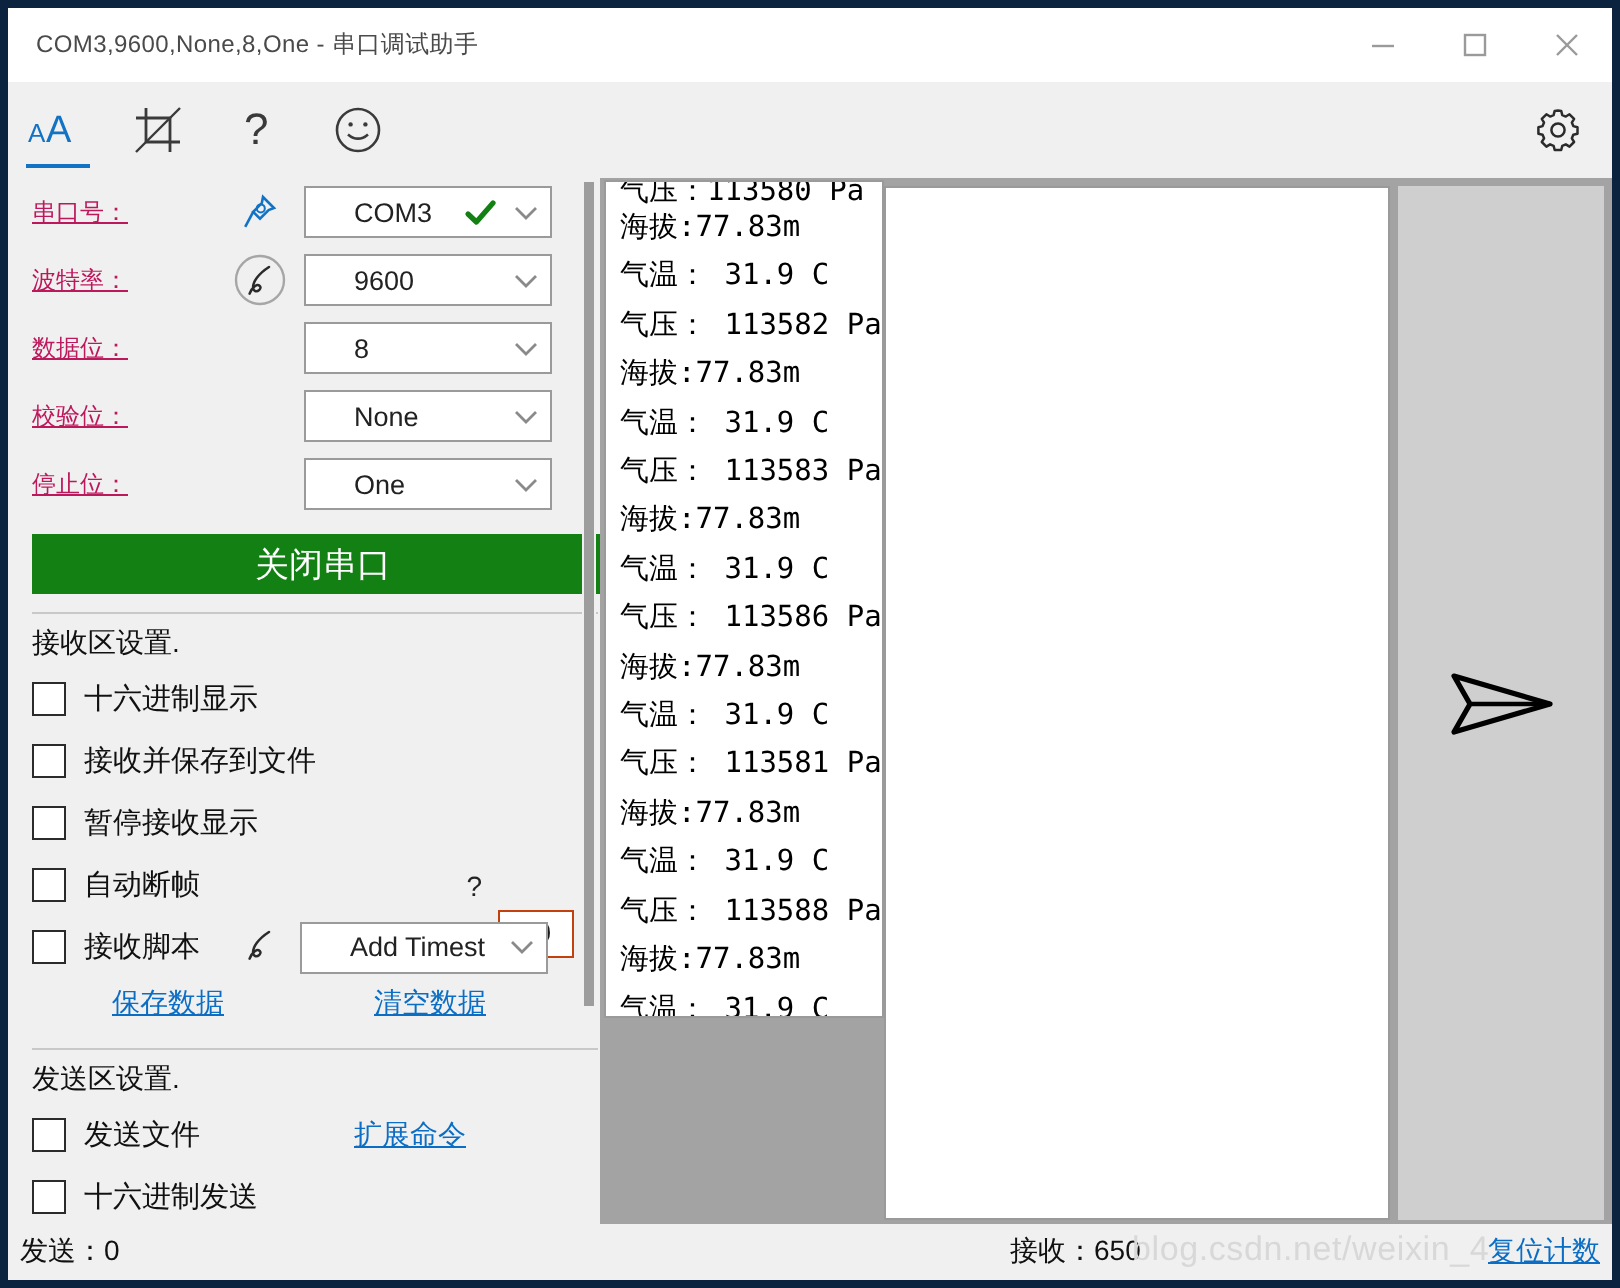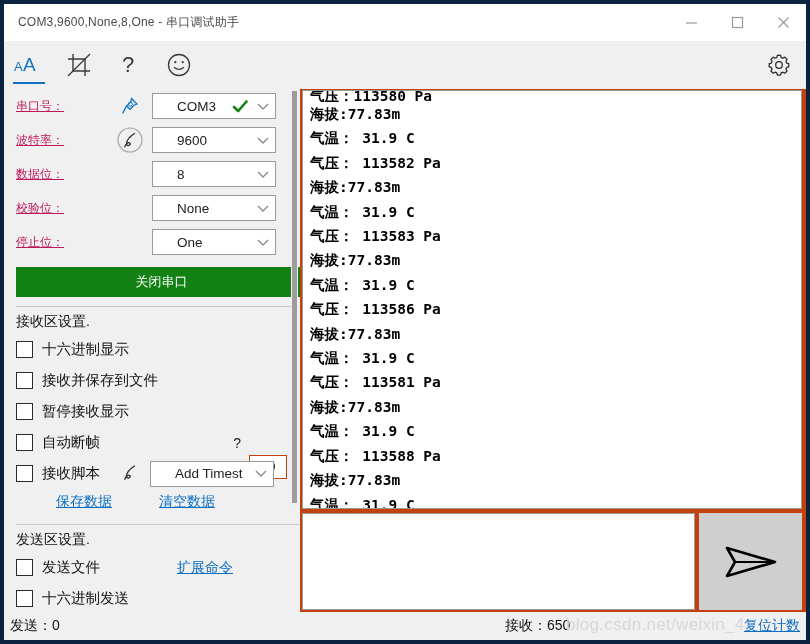--- a/index.html
+++ b/index.html
@@ -138,21 +138,21 @@
     display: flex;
     align-items: center;
     justify-content: center;
   }
   .close-port-btn {
     margin-top: 8px;
     width: 291px;
     height: 30px;
     background: #128012;
     color: #ffffff;
-    font-size: 13px;
+    font-size: 17px;
     display: flex;
     align-items: center;
     justify-content: center;
     border: none;
     font-family: "Liberation Sans", sans-serif;
   }
   .divider {
     width: 283px;
     height: 1px;
     background: #c8c8c8;
@@ -232,26 +232,25 @@
     left: 1px;
     top: 2px;
     width: 5px;
     height: 412px;
     background: #9d9d9d;
   }
   
   .right-side {
     flex: 1;
     display: flex;
-    flex-direction: column;
-    background: #c2410c;
+    flex-direction: row;
+    background: #a3a3a3;
     padding: 0 4px 0 2px;
     box-sizing: border-box;
     overflow: hidden;
-    font-weight: bold;
   }
   .terminal {
     height: 419px;
     flex: none;
     margin-top: 1px;
     border: 1px solid #9a9a9a;
     background: #ffffff;
     overflow: hidden;
     box-sizing: border-box;
     padding-left: 7px;
@@ -526,21 +525,21 @@
                 <path d="M1 2 L6 7 L11 2" fill="none" stroke="#8a8a8a" stroke-width="1.4"></path>
               </svg>
           </div>
         </div>
       </div>
 
       <div class="link-row">
         <div style="width:40px;"></div>
         <div class="link">保存数据</div>
         <div class="chk-spacer"></div>
-        <div class="link" style="margin-right:84px;">清空数据</div>
+        <div class="link" style="margin-right:56px;">清空数据</div>
       </div>
 
       <div class="divider"></div>
 
       <div class="section-title">发送区设置.</div>
 
       <div class="chk-row">
         <div class="checkbox"></div>
         <div class="chk-label">发送文件</div>
         <div class="chk-spacer"></div>

